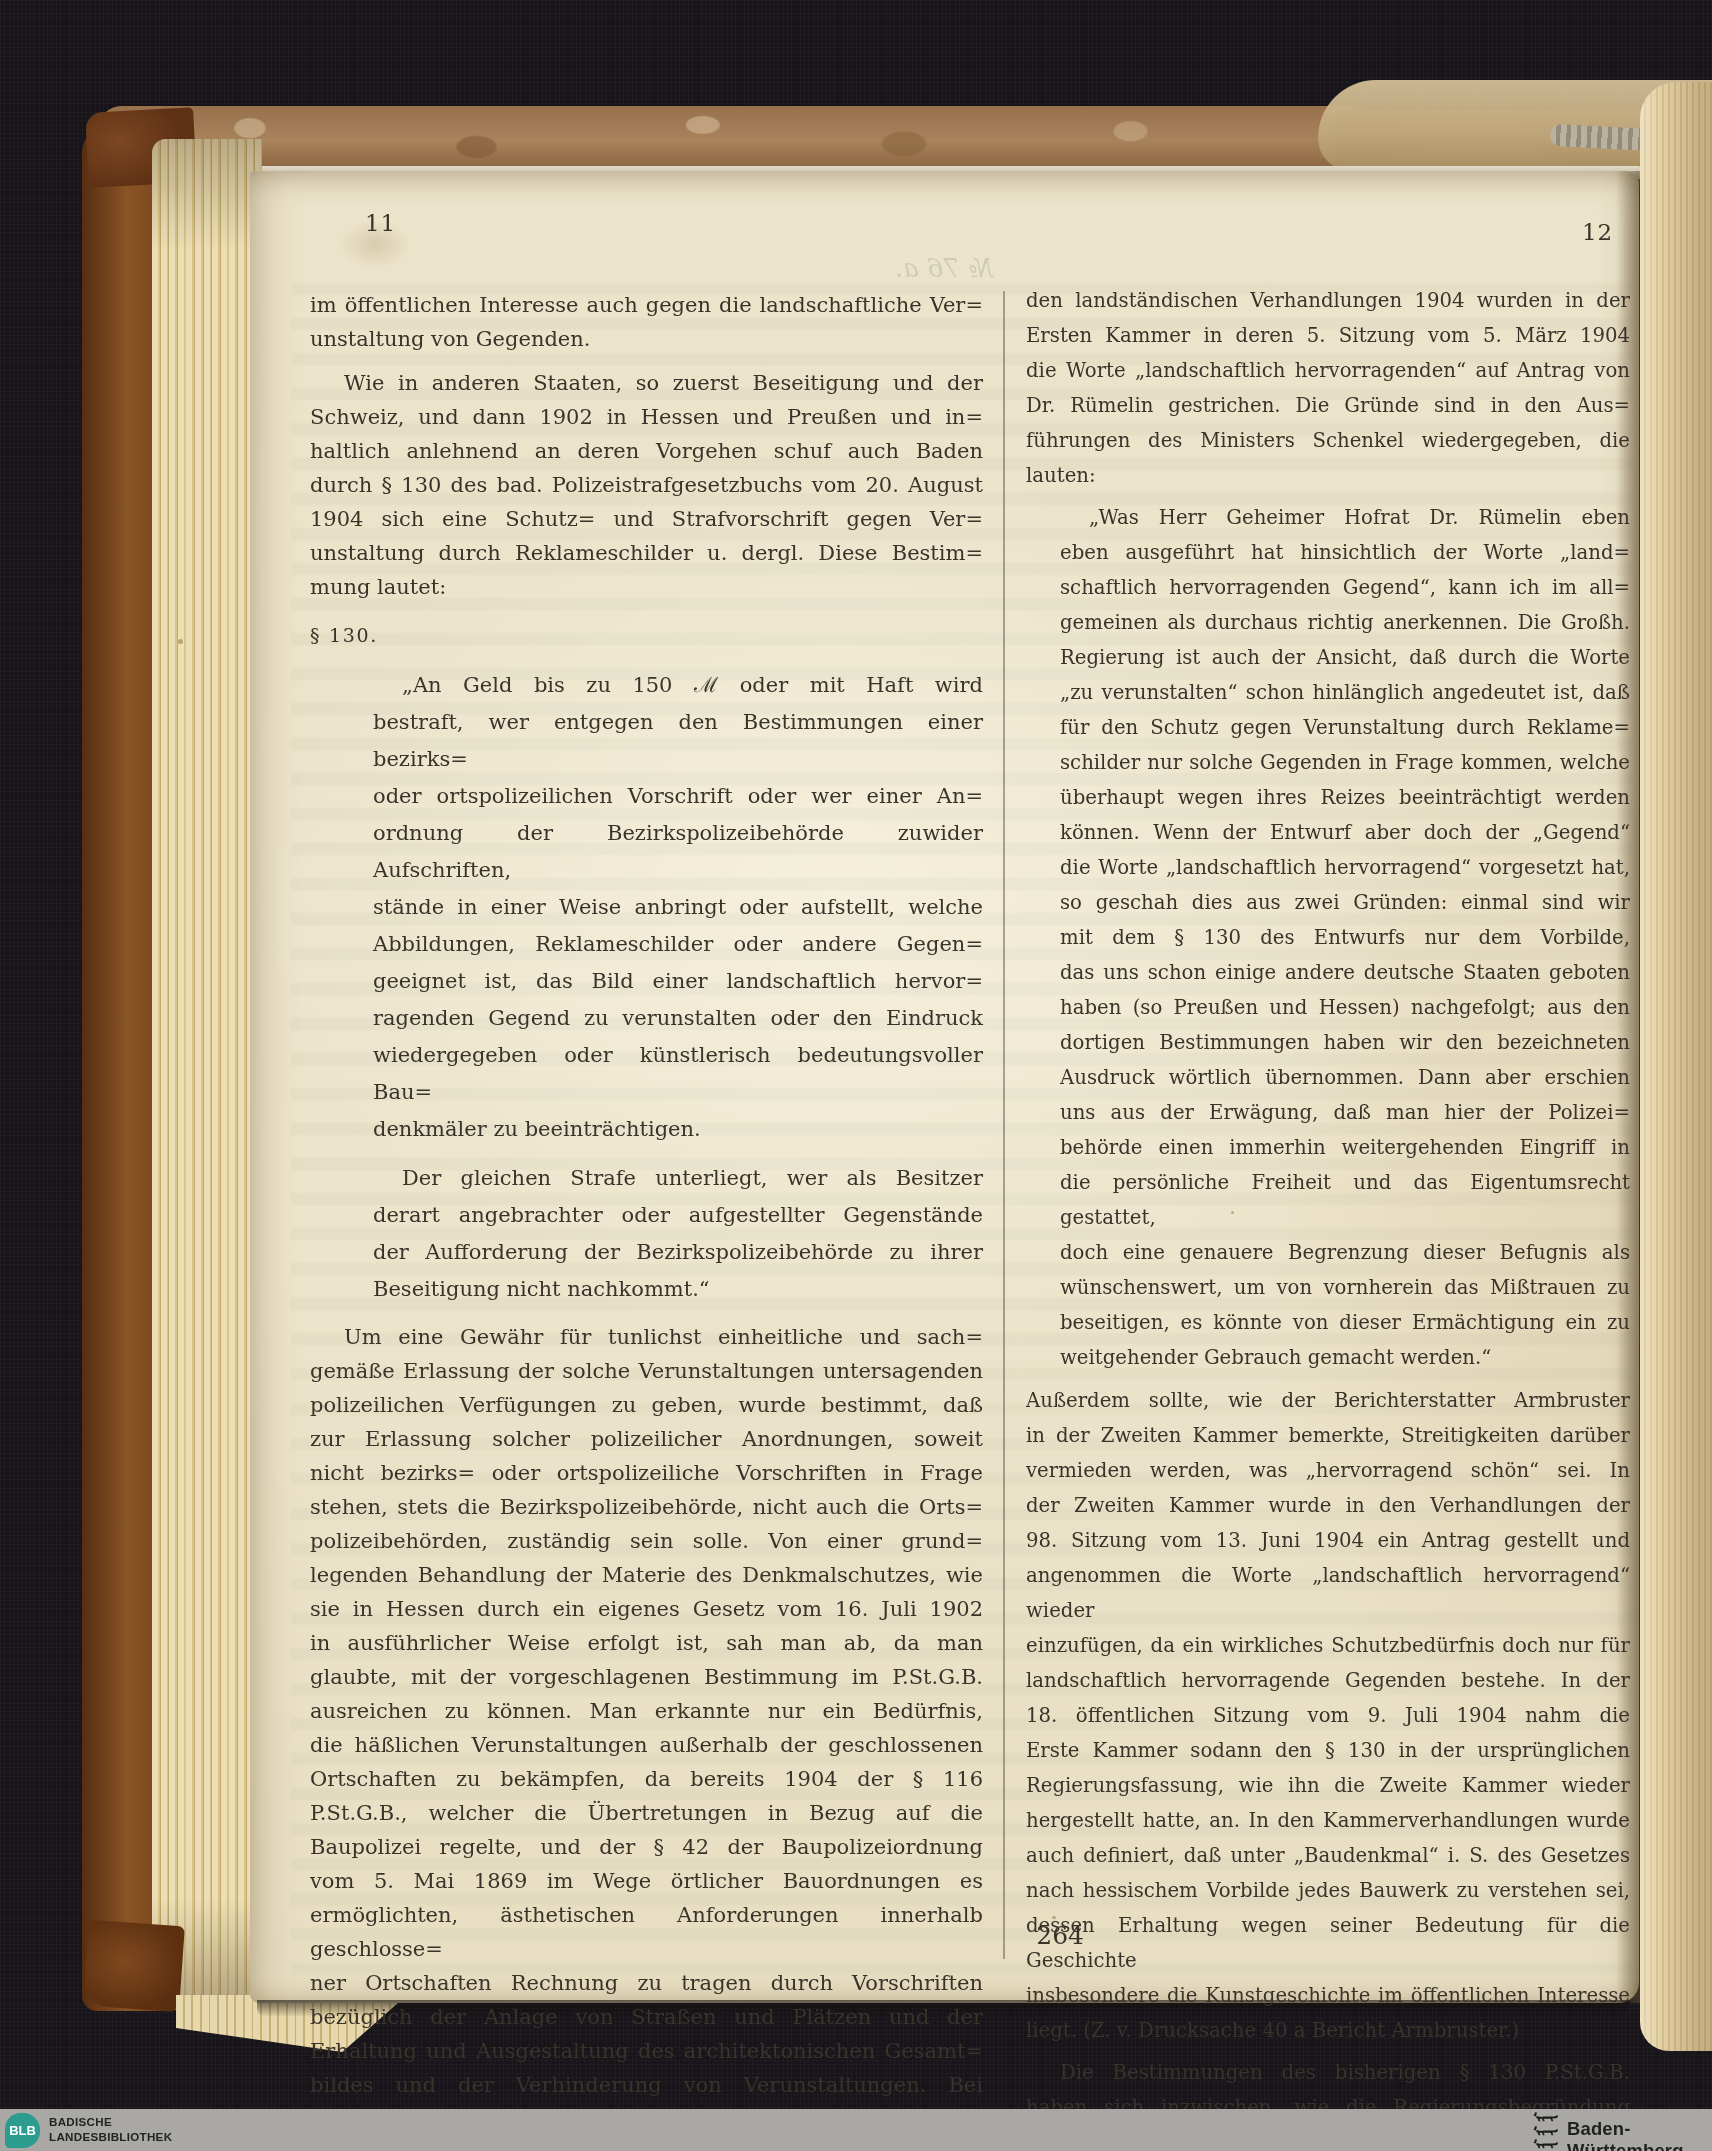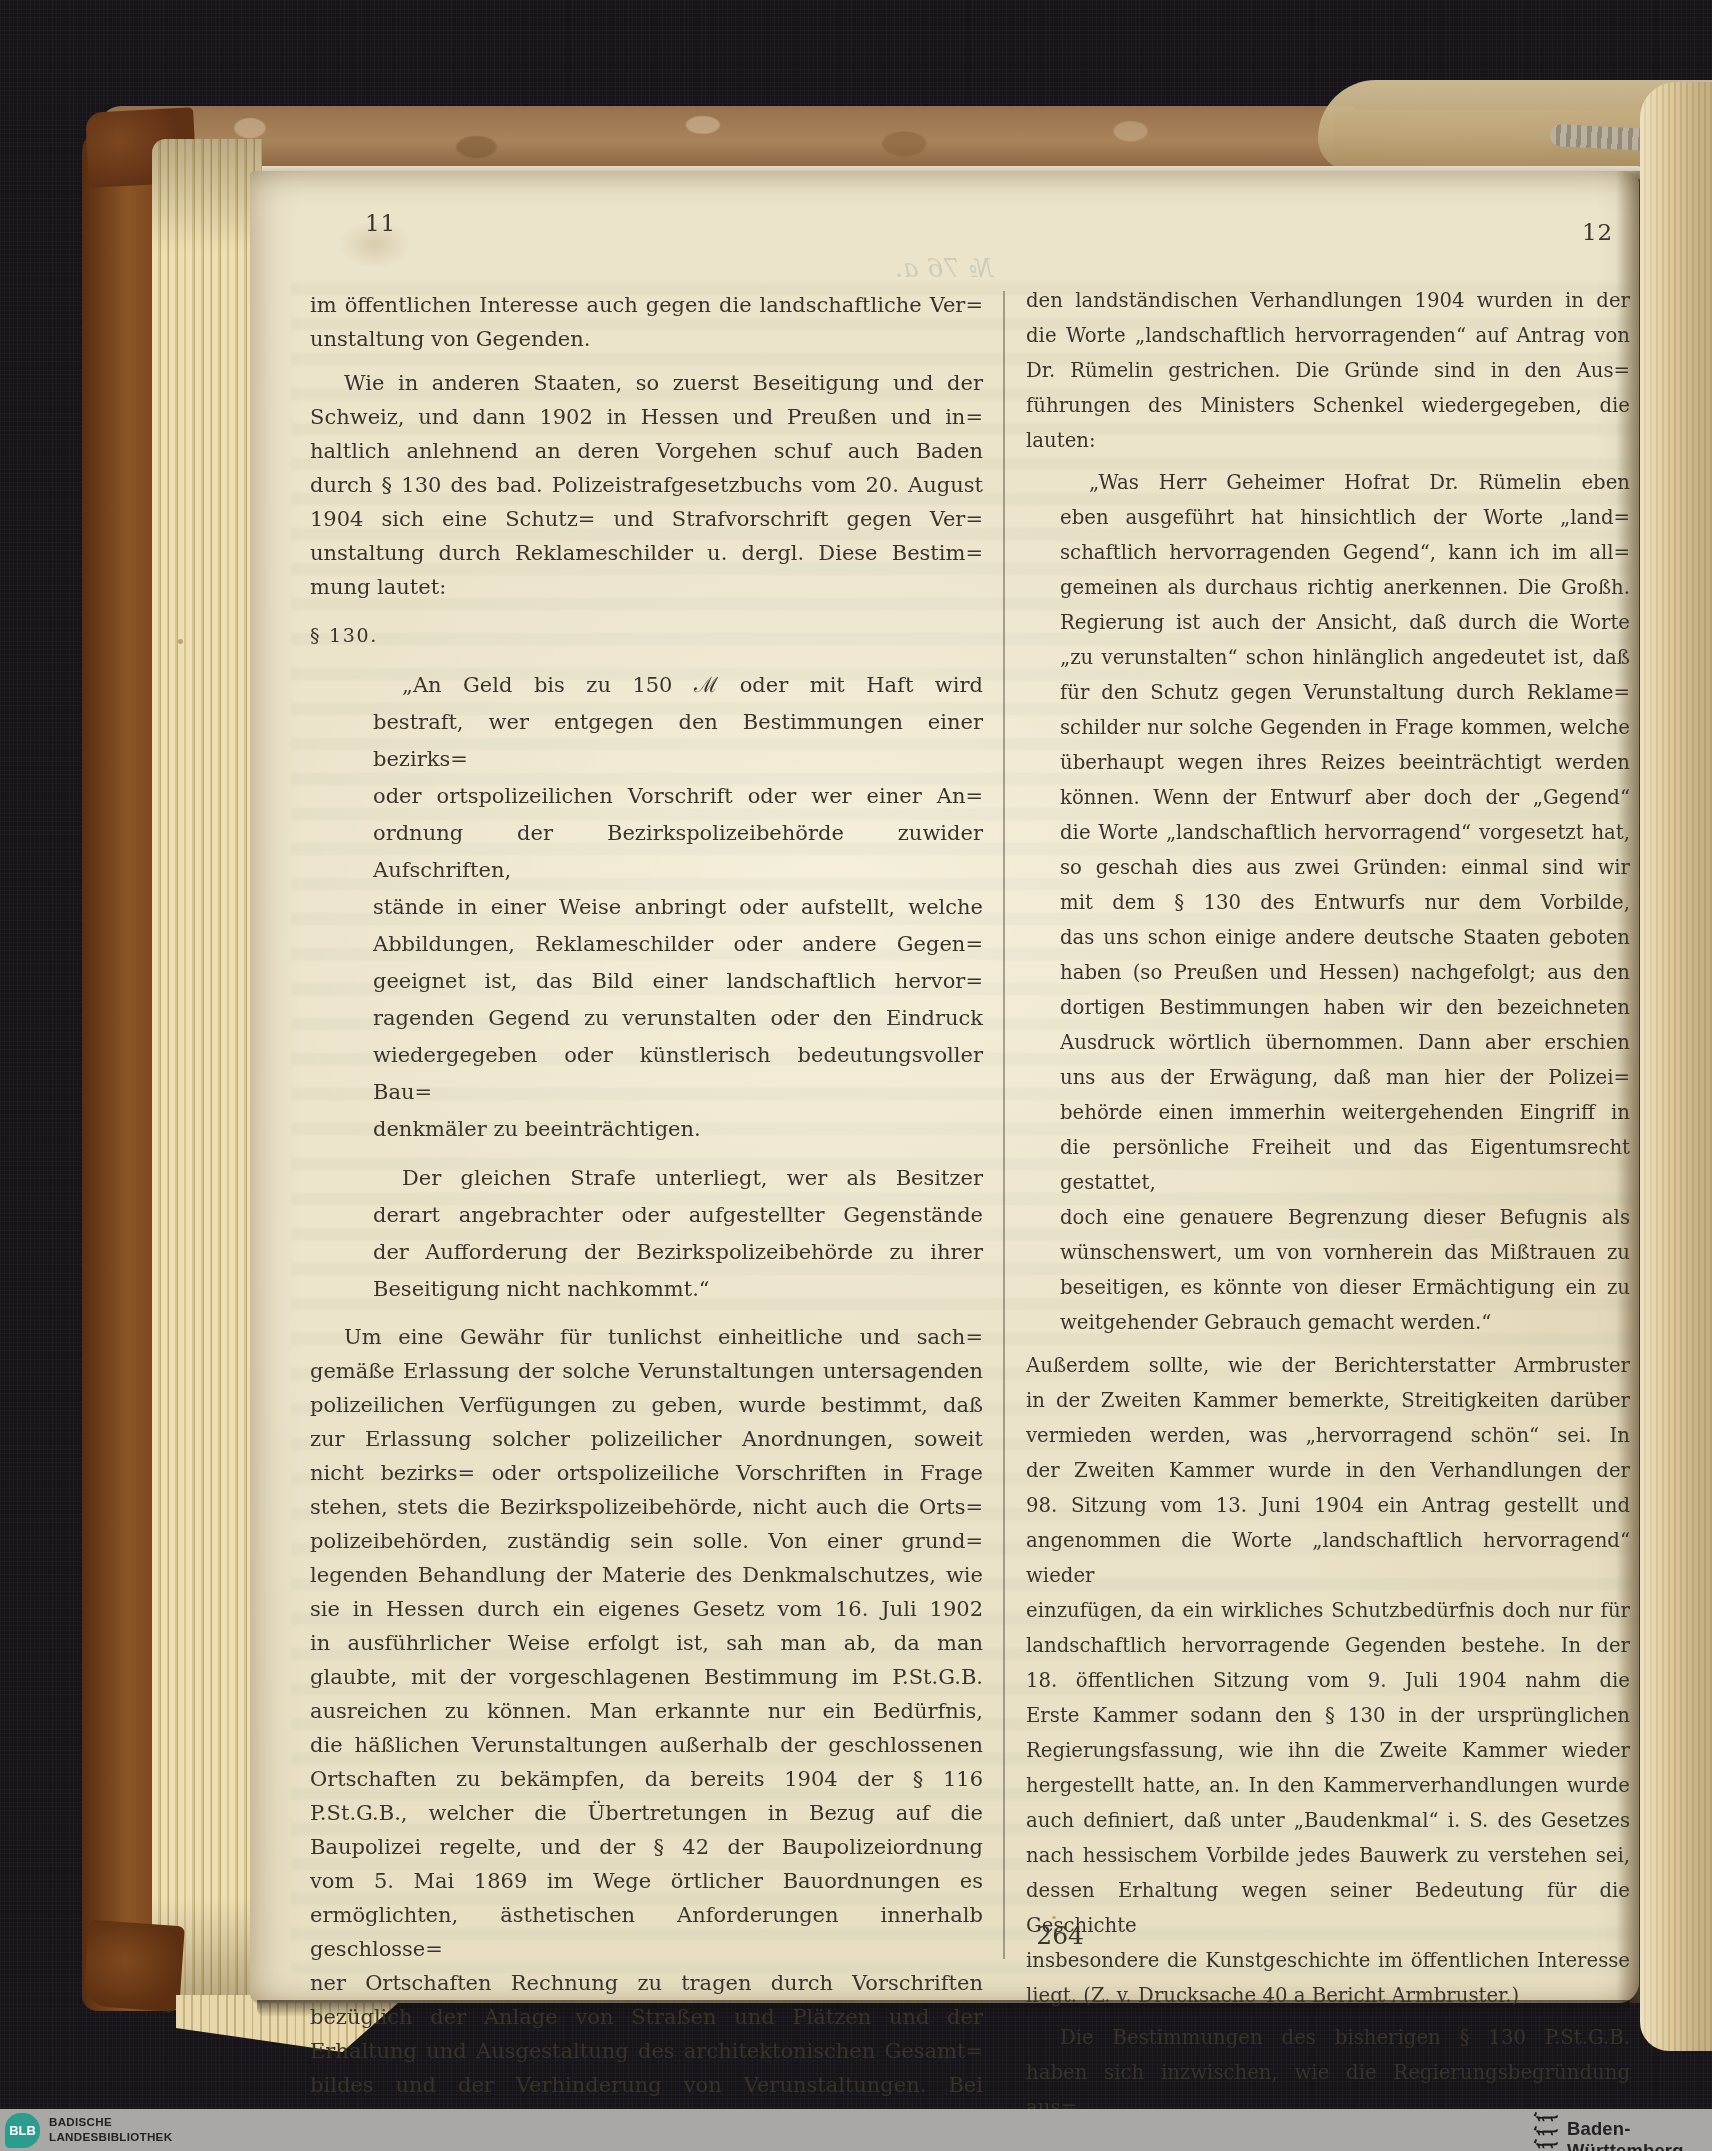--- a/index.html
+++ b/index.html
@@ -205,20 +205,21 @@
         <div class="line j">ermöglichten, ästhetischen Anforderungen innerhalb geschlosse=</div>
         <div class="line j">ner Ortschaften Rechnung zu tragen durch Vorschriften</div>
         <div class="line j">bezüglich der Anlage von Straßen und Plätzen und der</div>
         <div class="line j">Erhaltung und Ausgestaltung des architektonischen Gesamt=</div>
         <div class="line j">bildes und der Verhinderung von Verunstaltungen. Bei</div>
       </div>
     </div>
   <div class="abs ink col col-right">
       <div class="block para">
         <div class="line j">den landständischen Verhandlungen 1904 wurden in der</div>
+        <div class="line j">Ersten Kammer in deren 5. Sitzung vom 5. März 1904</div>
         <div class="line j">die Worte „landschaftlich hervorragenden“ auf Antrag von</div>
         <div class="line j">Dr. Rümelin gestrichen. Die Gründe sind in den Aus=</div>
         <div class="line j">führungen des Ministers Schenkel wiedergegeben, die lauten:</div>
       </div>
       <div class="block quote">
         <div class="line j first">„Was Herr Geheimer Hofrat Dr. Rümelin eben</div>
         <div class="line j">eben ausgeführt hat hinsichtlich der Worte „land=</div>
         <div class="line j">schaftlich hervorragenden Gegend“, kann ich im all=</div>
         <div class="line j">gemeinen als durchaus richtig anerkennen. Die Großh.</div>
         <div class="line j">Regierung ist auch der Ansicht, daß durch die Worte</div>

